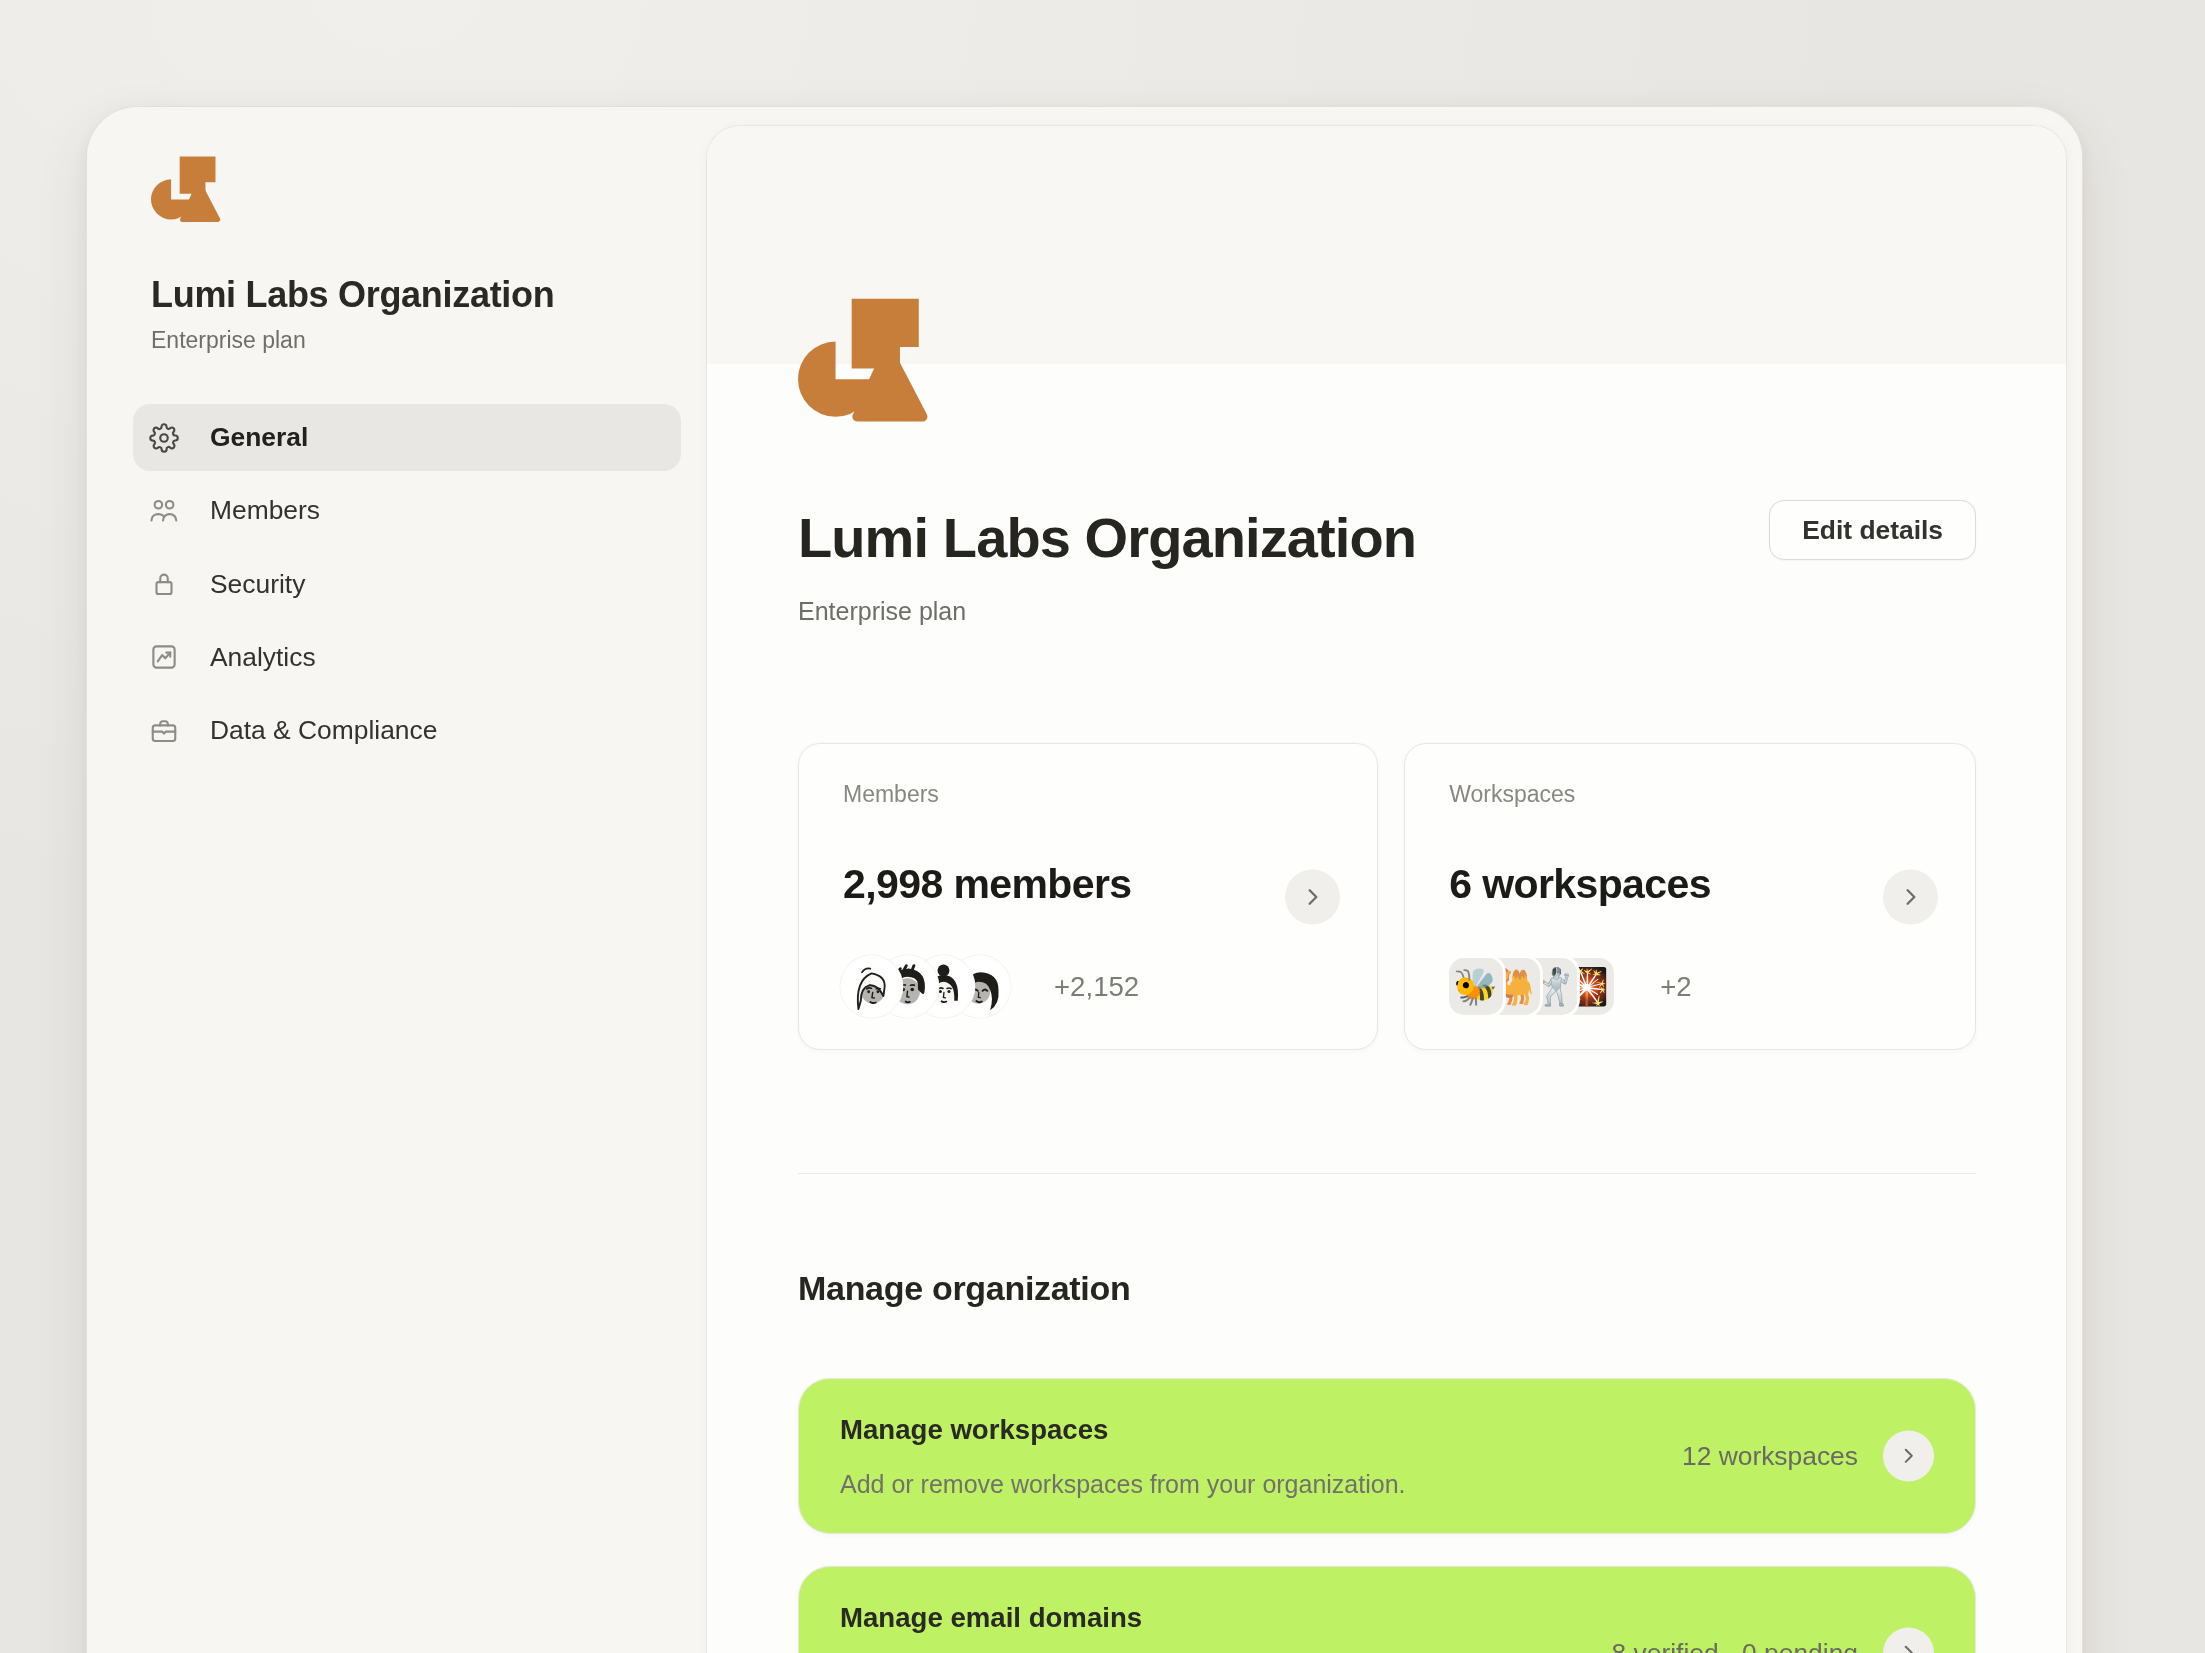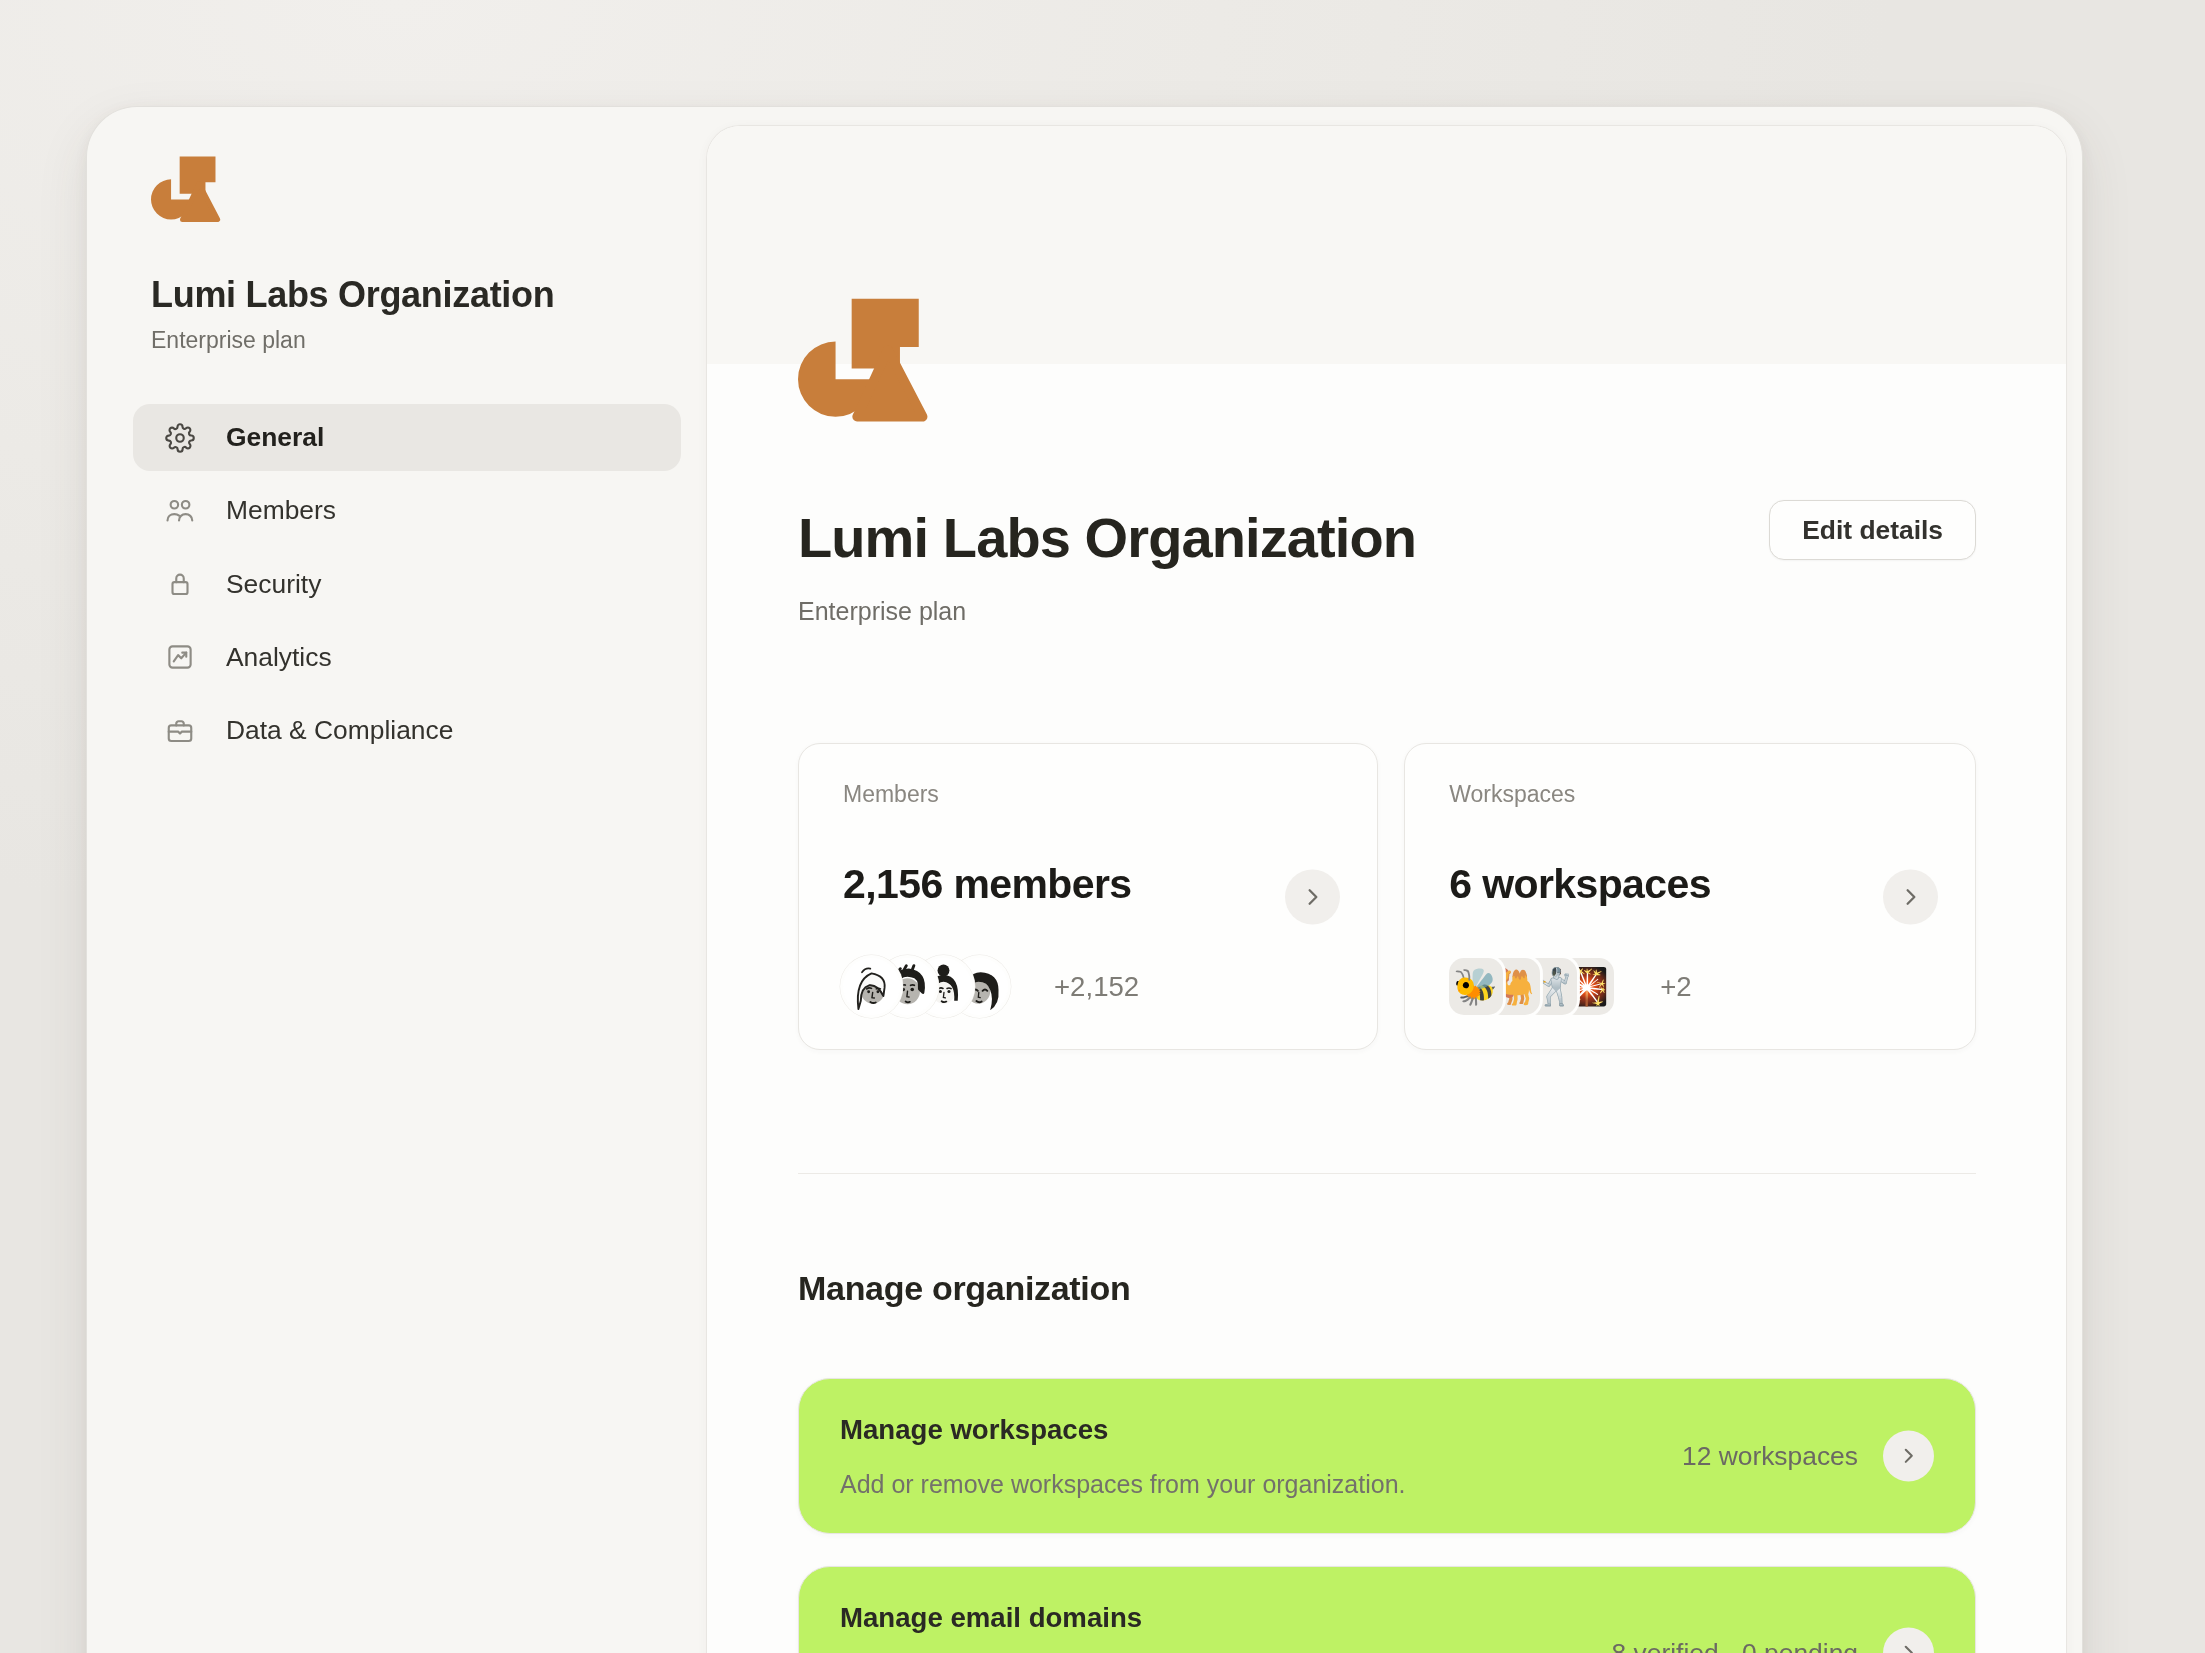--- a/index.html
+++ b/index.html
@@ -32,21 +32,21 @@
     white-space: nowrap;
   }
   .sidebar-plan {
     position: absolute; left: 64px; top: 220px;
     font-size: 23px; color: #706E68;
   }
   .nav { position: absolute; left: 46px; top: 297px; width: 548px; }
   .nav-item {
     display: flex; align-items: center;
     height: 67px; margin-bottom: 6.3px;
-    padding-left: 32px;
+    padding-left: 16px;
     border-radius: 17px;
     font-size: 26.4px; color: #33322D; font-weight: 500;
     cursor: default;
   }
   .nav-item .nav-icon { width: 30px; height: 30px; margin-right: 31px; color: #8E8C85; flex: none; }
   .nav-item.active { background: #E9E7E3; font-weight: 600; color: #22211D; }
   .nav-item.active .nav-icon { color: #4A4843; }
   .nav-icon svg { width: 100%; height: 100%; display: block; }
 
   
@@ -267,21 +267,21 @@
       <h1 class="page-title">Lumi Labs Organization</h1>
       <button class="edit-btn">Edit details</button>
     </div>
 
     <div class="page-plan">Enterprise plan</div>
 
     <div class="stats-row">
 
       <div class="stat-card members">
         <div class="stat-label">Members</div>
-        <div class="stat-value">2,156 members</div>
+        <div class="stat-value">2,998 members</div>
         <div class="stat-bottom">
           <div class="avatar-stack">
             <span class="avatar a1">
               <svg viewBox="0 0 48 48">
                 <circle cx="24" cy="24" r="23" fill="#FFFFFF"></circle>
                 <ellipse cx="25" cy="28" rx="10" ry="10.5" fill="#B6B4AF"></ellipse>
                 <path d="M13 43 Q10 19 24 13 Q36 15 35 25 L34 32 Q29 22 22 23 Q15 25 15 36 Z" fill="#FAFAF9" stroke="#22211E" stroke-width="1.6" stroke-linejoin="round"></path>
                 <path d="M16 12 Q19 8 23 9" fill="none" stroke="#22211E" stroke-width="1.5" stroke-linecap="round"></path>
                 <path d="M20 26 q2 -1.6 4 -0.4 M28 26 q2 -1 3.5 0" fill="none" stroke="#1E1D1A" stroke-width="1.4" stroke-linecap="round"></path>
                 <circle cx="21.6" cy="28.4" r="1.2" fill="#1E1D1A"></circle>

